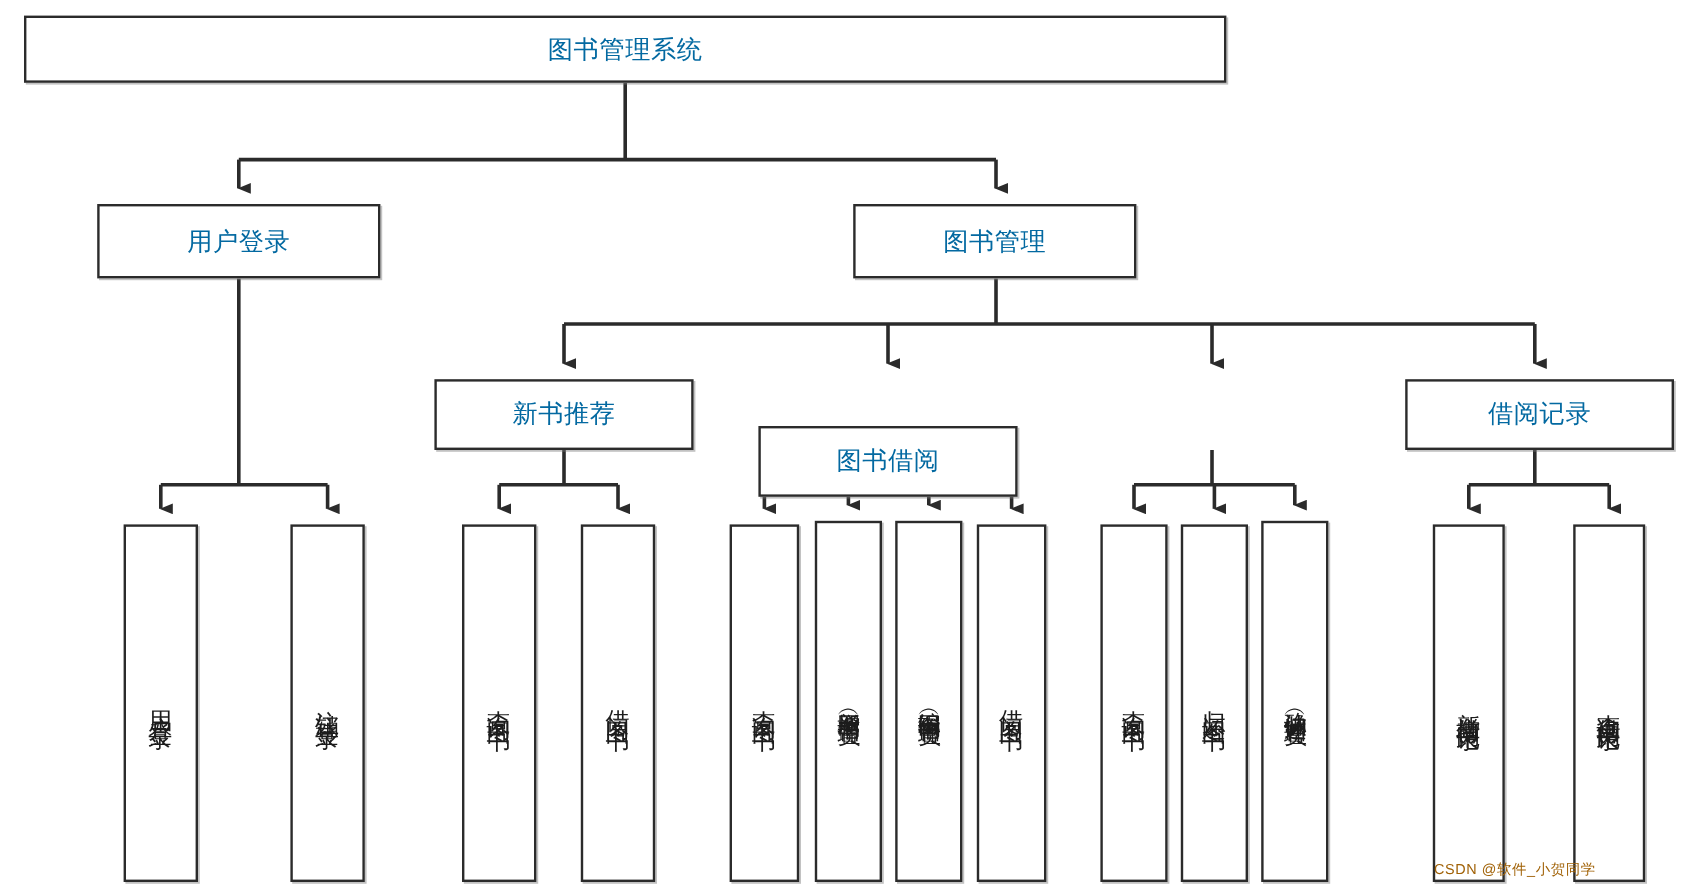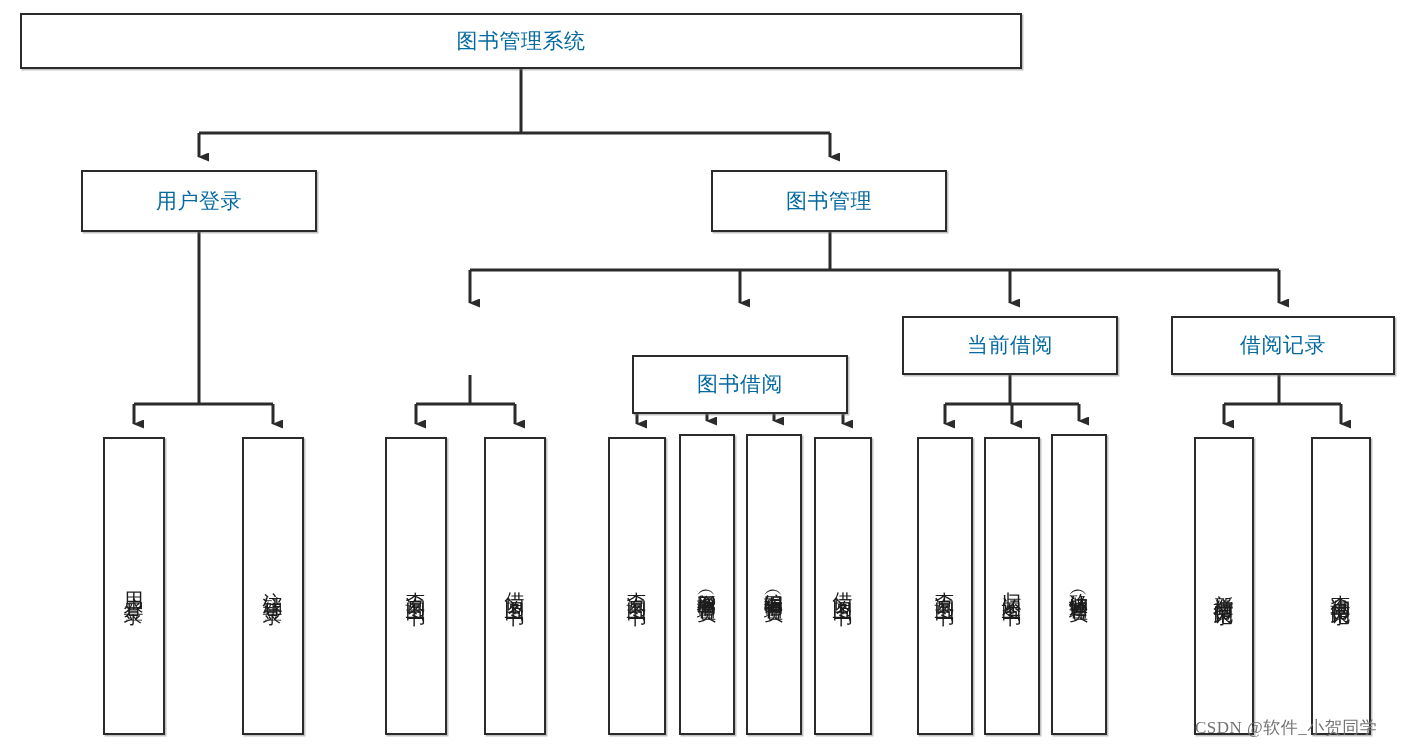--- a/index.html
+++ b/index.html
@@ -50,25 +50,25 @@
     color: #1c1c1c;
     writing-mode: vertical-rl;
     text-orientation: upright;
     letter-spacing: 5px;
     line-height: 1.0;
     white-space: nowrap;
     text-align: center;
   }
   .watermark {
     position: absolute;
-    font-size: 17px;
-    color: #737373;
+    font-size: 12px;
+    color: #a16207;
     white-space: nowrap;
     letter-spacing: 0.5px;
-    font-family: Liberation Serif, serif;
+    font-family: Liberation Sans, sans-serif;
   }
 </style>
 </head>
 <body>
 
 <div id="diagram-root">
 
   <svg class="layer" viewBox="0 0 1405 747">
     <defs>
       <marker id="arrow" markerWidth="9" markerHeight="11" refX="4.5" refY="10" orient="auto" markerUnits="userSpaceOnUse">
@@ -123,25 +123,25 @@
     <span class="node-label-h">图书管理系统</span>
   </div>
 
   <div class="node-box" style="left:81px; top:170px; width:236px; height:62px;">
     <span class="node-label-h">用户登录</span>
   </div>
   <div class="node-box" style="left:711px; top:170px; width:236px; height:62px;">
     <span class="node-label-h">图书管理</span>
   </div>
 
+  <div class="node-box" style="left:362px; top:316px; width:216px; height:59px;">
+    <span class="node-label-h">新书推荐</span>
+  </div>
   <div class="node-box" style="left:632px; top:316px; width:216px; height:59px;margin-top:39px;">
     <span class="node-label-h">图书借阅</span>
-  </div>
-  <div class="node-box" style="left:902px; top:316px; width:216px; height:59px;">
-    <span class="node-label-h">当前借阅</span>
   </div>
   <div class="node-box" style="left:1171px; top:316px; width:224px; height:59px;">
     <span class="node-label-h">借阅记录</span>
   </div>
 
   <div class="node-box" style="left:103px; top:437px; width:62px; height:298px;">
     <span class="node-label-v">用户登录</span>
   </div>
   <div class="node-box" style="left:242px; top:437px; width:62px; height:298px;">
     <span class="node-label-v">注销登录</span>

